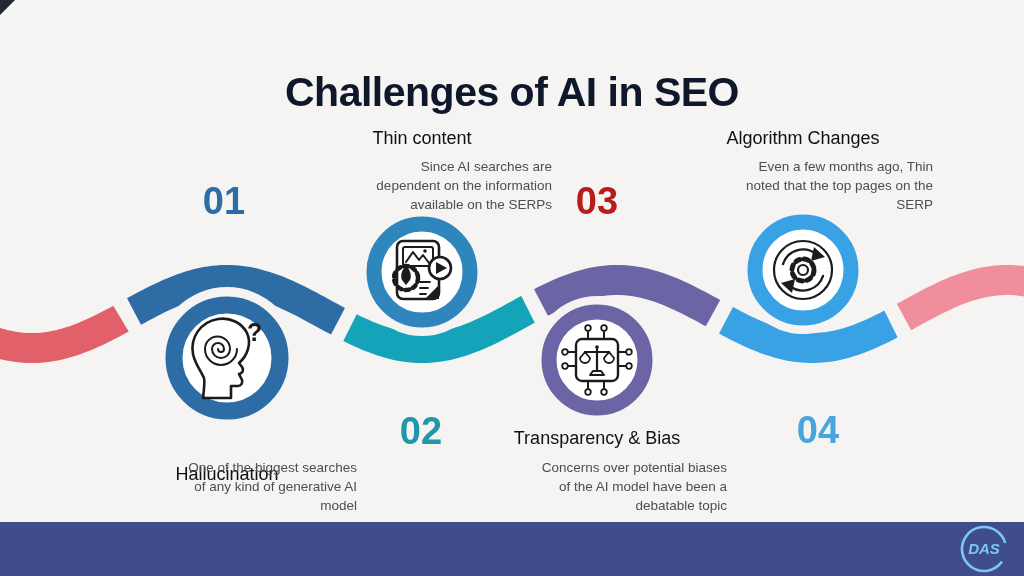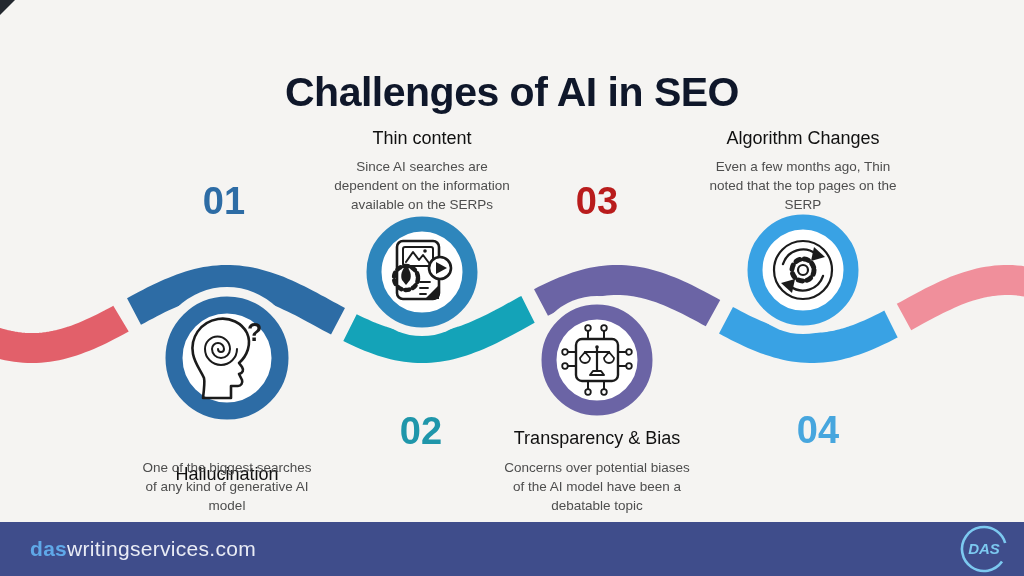--- a/index.html
+++ b/index.html
@@ -25,21 +25,21 @@
   .num-01{left:224px;top:201px;}
   .num-02{left:421px;top:431px;}
   .num-03{left:597px;top:201px;}
   .num-04{left:802px;top:430px;margin-left:16px;}
   .sec-title{
     position:absolute;transform:translateX(-50%);
     font-size:18px;font-weight:400;color:#101010;white-space:nowrap;z-index:2;
   }
   .sec-desc{
     position:absolute;transform:translateX(-50%);
-    width:260px;text-align:center;font-size:13.5px;line-height:1.42;
+    width:260px;text-align:right;font-size:13.5px;line-height:1.42;
     color:#4e4e4e;white-space:pre-line;z-index:2;
   }
   .t-thin{left:422px;top:128px;}   .d-thin{left:422px;top:157px;}
   .t-algo{left:803px;top:128px;}   .d-algo{left:803px;top:157px;}
   .t-hall{left:227px;top:428px;margin-top:36px;}   .d-hall{left:227px;top:458px;}
   .t-tran{left:597px;top:428px;}   .d-tran{left:597px;top:458px;}
   .footer{
     position:absolute;left:0;bottom:0;width:1024px;height:54px;
     background:var(--footer-bg,#3f4d8b);z-index:4;
   }
@@ -154,20 +154,17 @@
 <div class="sec-desc d-tran">Concerns over potential biases
 of the AI model have been a
 debatable topic</div>
 
 <div class="sec-title t-algo">Algorithm Changes</div>
 <div class="sec-desc d-algo">Even a few months ago, Thin
 noted that the top pages on the
 SERP</div>
 
 <div class="footer">
-  <div class="footer-site">
-    <span class="accent">das</span><span>writingservices.com</span>
-  </div>
   <svg class="footer-logo" width="52" height="52" viewBox="0 0 52 52">
     <circle cx="26" cy="26" r="22" fill="none" stroke="var(--logo-blue,#7cc9f0)" stroke-width="2.6" stroke-dasharray="118 20" transform="rotate(35 26 26)"></circle>
     <text x="26" y="31" text-anchor="middle" font-size="15" font-style="italic" font-weight="700" fill="var(--logo-blue,#7cc9f0)" font-family="Liberation Sans, sans-serif">DAS</text>
   </svg>
 </div>
 
 </body></html>

